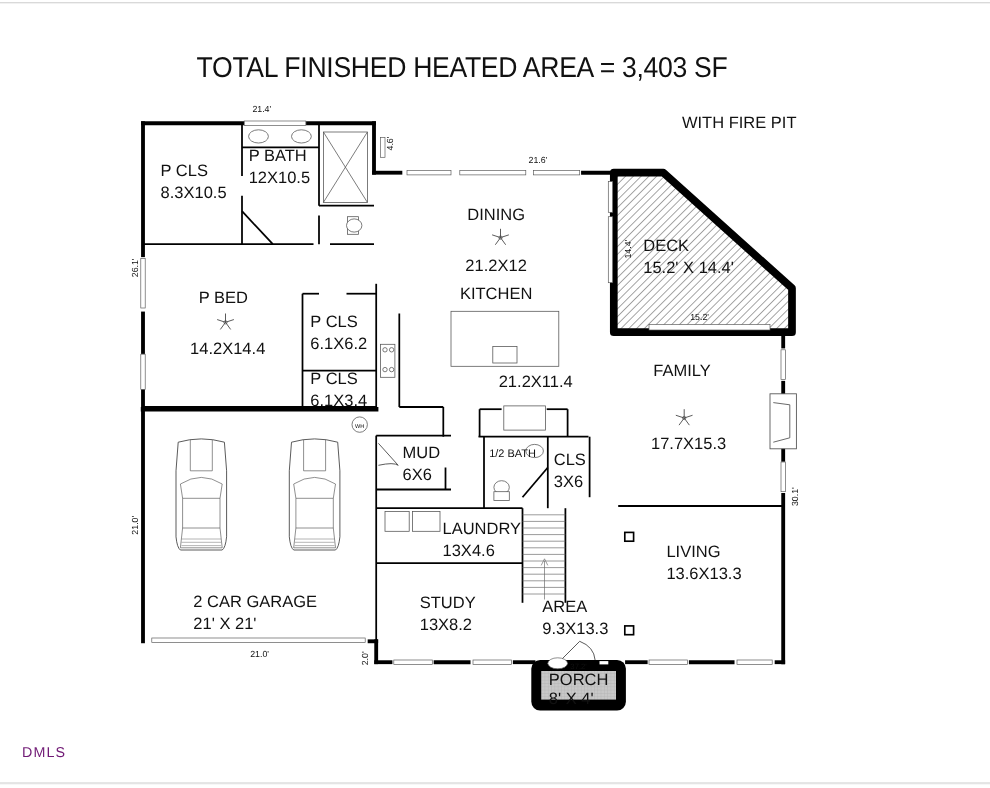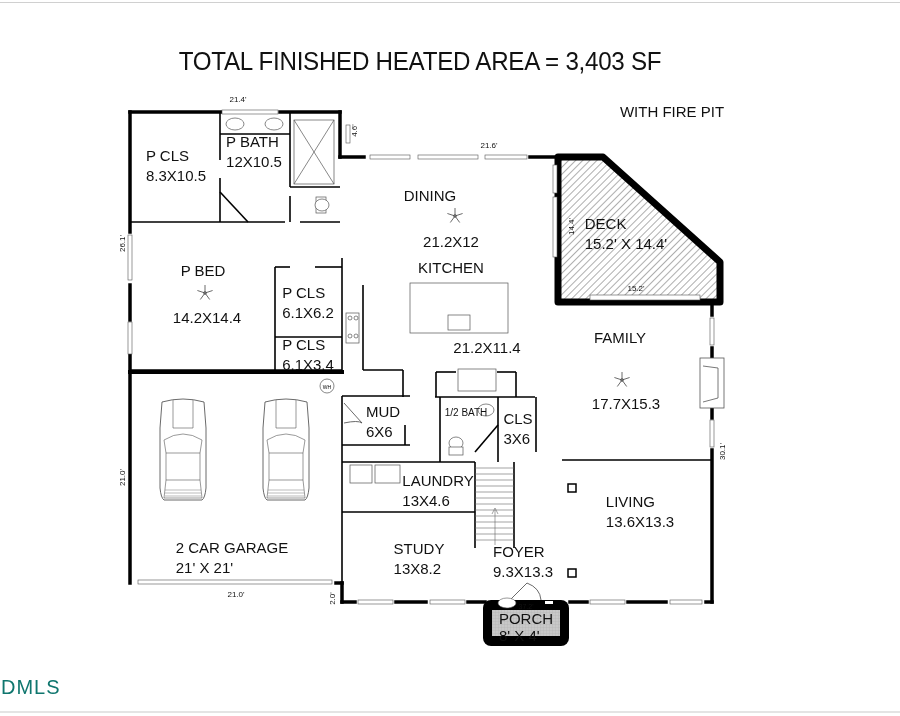--- a/index.html
+++ b/index.html
@@ -5,21 +5,21 @@
   html, body { margin:0; padding:0; background:#fff; }
   body { width:900px; height:716px; position:relative; overflow:hidden; font-family:"Liberation Sans", sans-serif; color:#111; }
   .topline { position:absolute; left:0; top:2px; width:900px; height:1px; background:#d0d0d0; }
   .botline { position:absolute; left:0; top:711px; width:900px; height:2px; background:#e4e4e4; }
   .title { position:absolute; left:0; top:46px; width:840px; text-align:center; font-size:26px; letter-spacing:-0.3px; transform:scaleX(0.93); transform-origin:center; }
   svg.plan { position:absolute; left:0; top:0; }
   .lbl { position:absolute; text-align:left; font-size:15px; line-height:20px; white-space:nowrap; transform:translateX(-50%); }
   .dim { position:absolute; font-size:8px; white-space:nowrap; transform:translateX(-50%); }
   .vdim { position:absolute; font-size:8px; white-space:nowrap; transform:rotate(-90deg); transform-origin:center; }
   .patio { position:absolute; left:672px; top:101px; width:240px; text-align:center; font-size:15px; line-height:21px; transform:translateX(-50%); }
-  .watermark { position:absolute; left:1px; top:676px; font-size:20px; color:#0f766e; letter-spacing:1px; }
+  .watermark { position:absolute; left:20px; top:676px; font-size:13px; color:#701a75; letter-spacing:1px; }
 </style>
 </head>
 <body>
 
 <div class="topline"></div>
 <div class="title">TOTAL FINISHED HEATED AREA = 3,403 SF</div>
 
 <svg class="plan" width="900" height="716" viewBox="0 0 900 716">
   <defs>
     <pattern id="hatch" patternUnits="userSpaceOnUse" width="5" height="5" patternTransform="rotate(45)">
@@ -217,21 +217,21 @@
 </svg>
 
 <div class="lbl" style="left:176px;top:146px;">
     <div>P CLS</div>
     <div>8.3X10.5</div>
   </div>
 <div class="lbl" style="left:254px;top:132px;">
     <div>P BATH</div>
     <div>12X10.5</div>
   </div>
-<div class="lbl" style="left:430px;top:186px;">DINING</div>
+<div class="lbl" style="left:451px;top:186px;">DINING</div>
 <div class="lbl" style="left:451px;top:232px;">21.2X12</div>
 <div class="lbl" style="left:451px;top:258px;">KITCHEN</div>
 <div class="lbl" style="left:459px;top:338px;margin-left:28px;">21.2X11.4</div>
 <div class="lbl" style="left:626px;top:214px;">
     <div>DECK</div>
     <div>15.2' X 14.4'</div>
   </div>
 <div class="lbl" style="left:203px;top:261px;">P BED</div>
 <div class="lbl" style="left:207px;top:308px;">14.2X14.4</div>
 <div class="lbl" style="left:308px;top:283px;">
@@ -258,26 +258,26 @@
     <div>13X4.6</div>
   </div>
 <div class="lbl" style="left:232px;top:538px;">
     <div>2 CAR GARAGE</div>
     <div>21' X 21'</div>
   </div>
 <div class="lbl" style="left:640px;top:492px;">
     <div>LIVING</div>
     <div>13.6X13.3</div>
   </div>
-<div class="lbl" style="left:407px;top:539px;margin-left:12px;">
+<div class="lbl" style="left:407px;top:539px;">
     <div>STUDY</div>
     <div>13X8.2</div>
   </div>
 <div class="lbl" style="left:523px;top:542px;">
-    <div>FOYER</div>
+    <div>AREA</div>
     <div>9.3X13.3</div>
   </div>
 <div class="lbl" style="left:526px;top:610px;line-height:17px;">
     <div>PORCH</div>
     <div>8' X 4'</div>
   </div>
 
 <div class="patio">
   <div>WITH FIRE PIT</div>
 </div>

